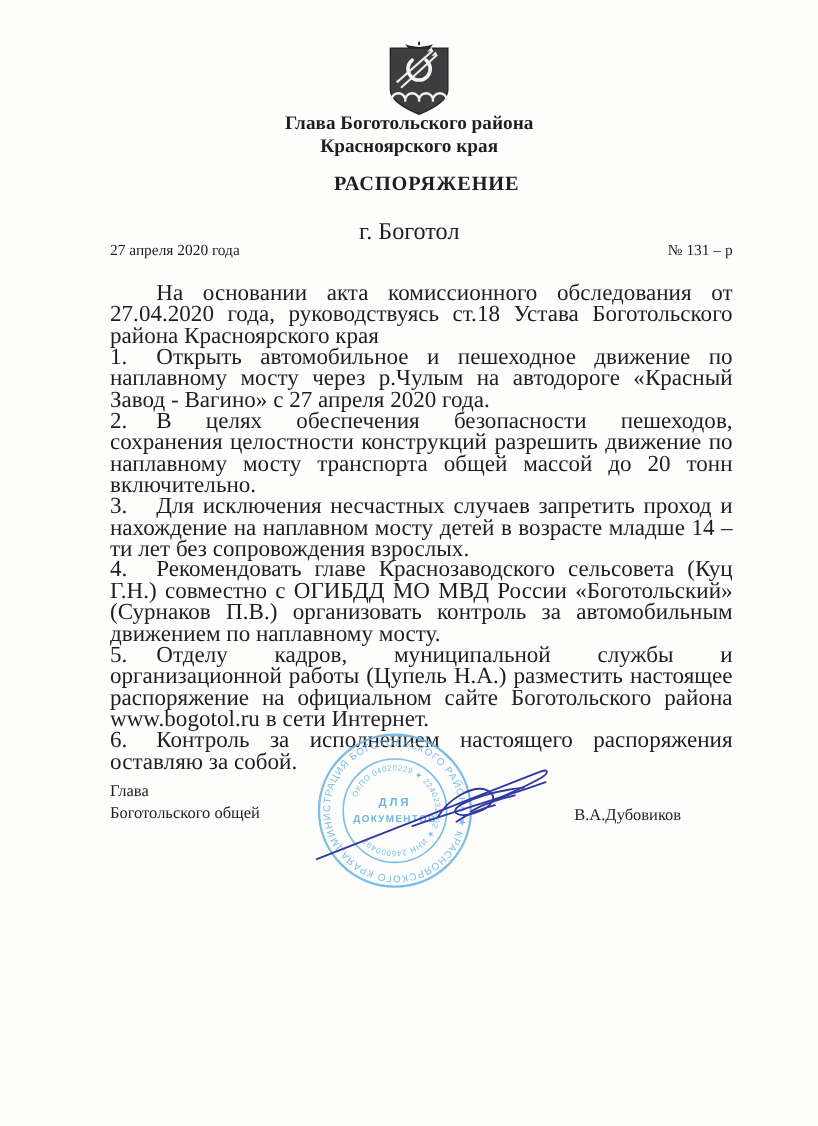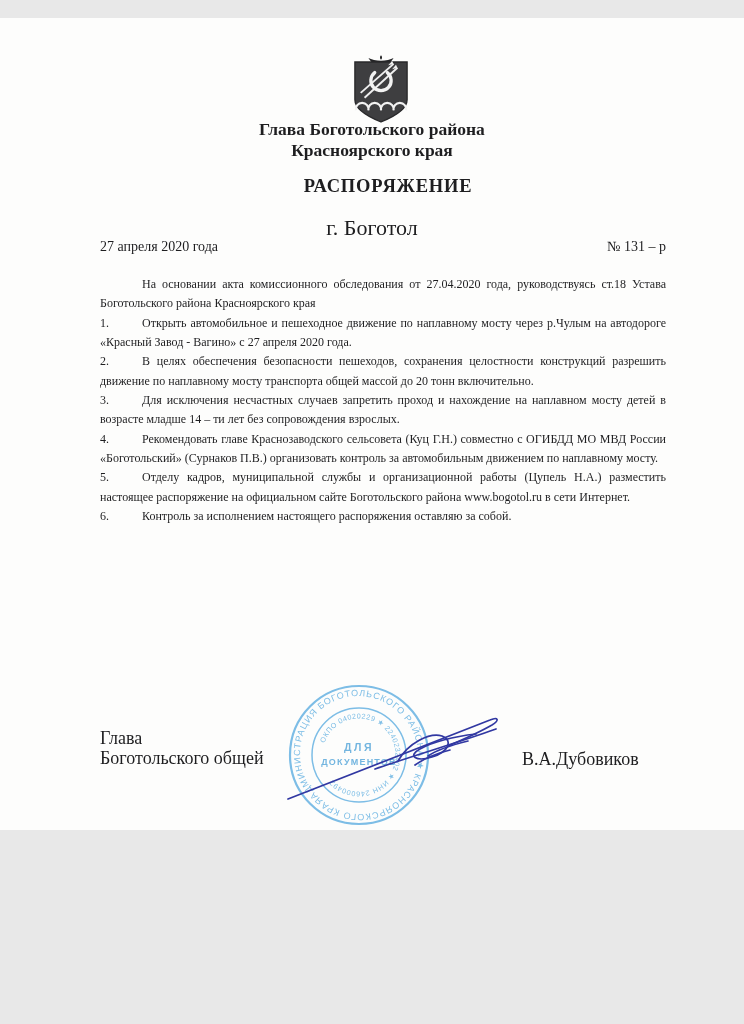--- a/index.html
+++ b/index.html
@@ -1,45 +1,45 @@
 <!DOCTYPE html>
 <html lang="ru"><head>
 <meta charset="utf-8">
 <title>Scan</title>
 <style>
   html,body{margin:0;padding:0;background:#e8e8e8;}
   .page{
     position:relative;
-    width:744px;height:812px;
-    margin:18px auto;
+    width:744px;height:1024px;
+    margin:0 auto;
     background:#fdfdfc;
     font-family:"Liberation Serif","DejaVu Serif",serif;
     color:#1e1e20;
     overflow:hidden;
   }
   
   .emblem{position:absolute;left:352px;top:37px;width:58px;height:70px;}
   
   .org{position:absolute;left:0;top:101px;width:100%;text-align:center;
        font-weight:bold;font-size:17.5px;line-height:21px;}
   .doctype{position:absolute;left:0;top:158px;width:100%;text-align:center;
        font-weight:bold;font-size:18.5px;letter-spacing:0.8px;padding-left:16px;}
   .city{position:absolute;left:0;top:197px;width:100%;text-align:center;
        font-size:22px;}
   .meta{position:absolute;left:100px;top:221px;width:566px;
        display:flex;justify-content:space-between;font-size:14px;}
   
   .bodytext{position:absolute;left:100px;top:257px;width:566px;
-       font-size:12px;line-height:19.35px;text-align:justify;}
+       font-size:21px;line-height:19.35px;text-align:justify;}
   .bodytext p{margin:0;padding:0;}
   .intro{text-indent:42px;}
   .num{display:inline-block;width:42px;}
   
   .sigblock{position:absolute;left:100px;top:711px;width:566px;
-       font-size:18px;line-height:19.5px;}
+       font-size:15px;line-height:19.5px;}
   .sig-name{position:absolute;left:422px;top:21px;white-space:nowrap;}
   
   .stamp{position:absolute;left:287px;top:665px;width:144px;height:144px;opacity:.88;}
   .pen{position:absolute;left:280px;top:690px;width:235px;height:105px;}
   .stamp text{font-family:"Liberation Sans","DejaVu Sans",sans-serif;}
 </style>
 </head>
 <body>
 
 <div class="page">

